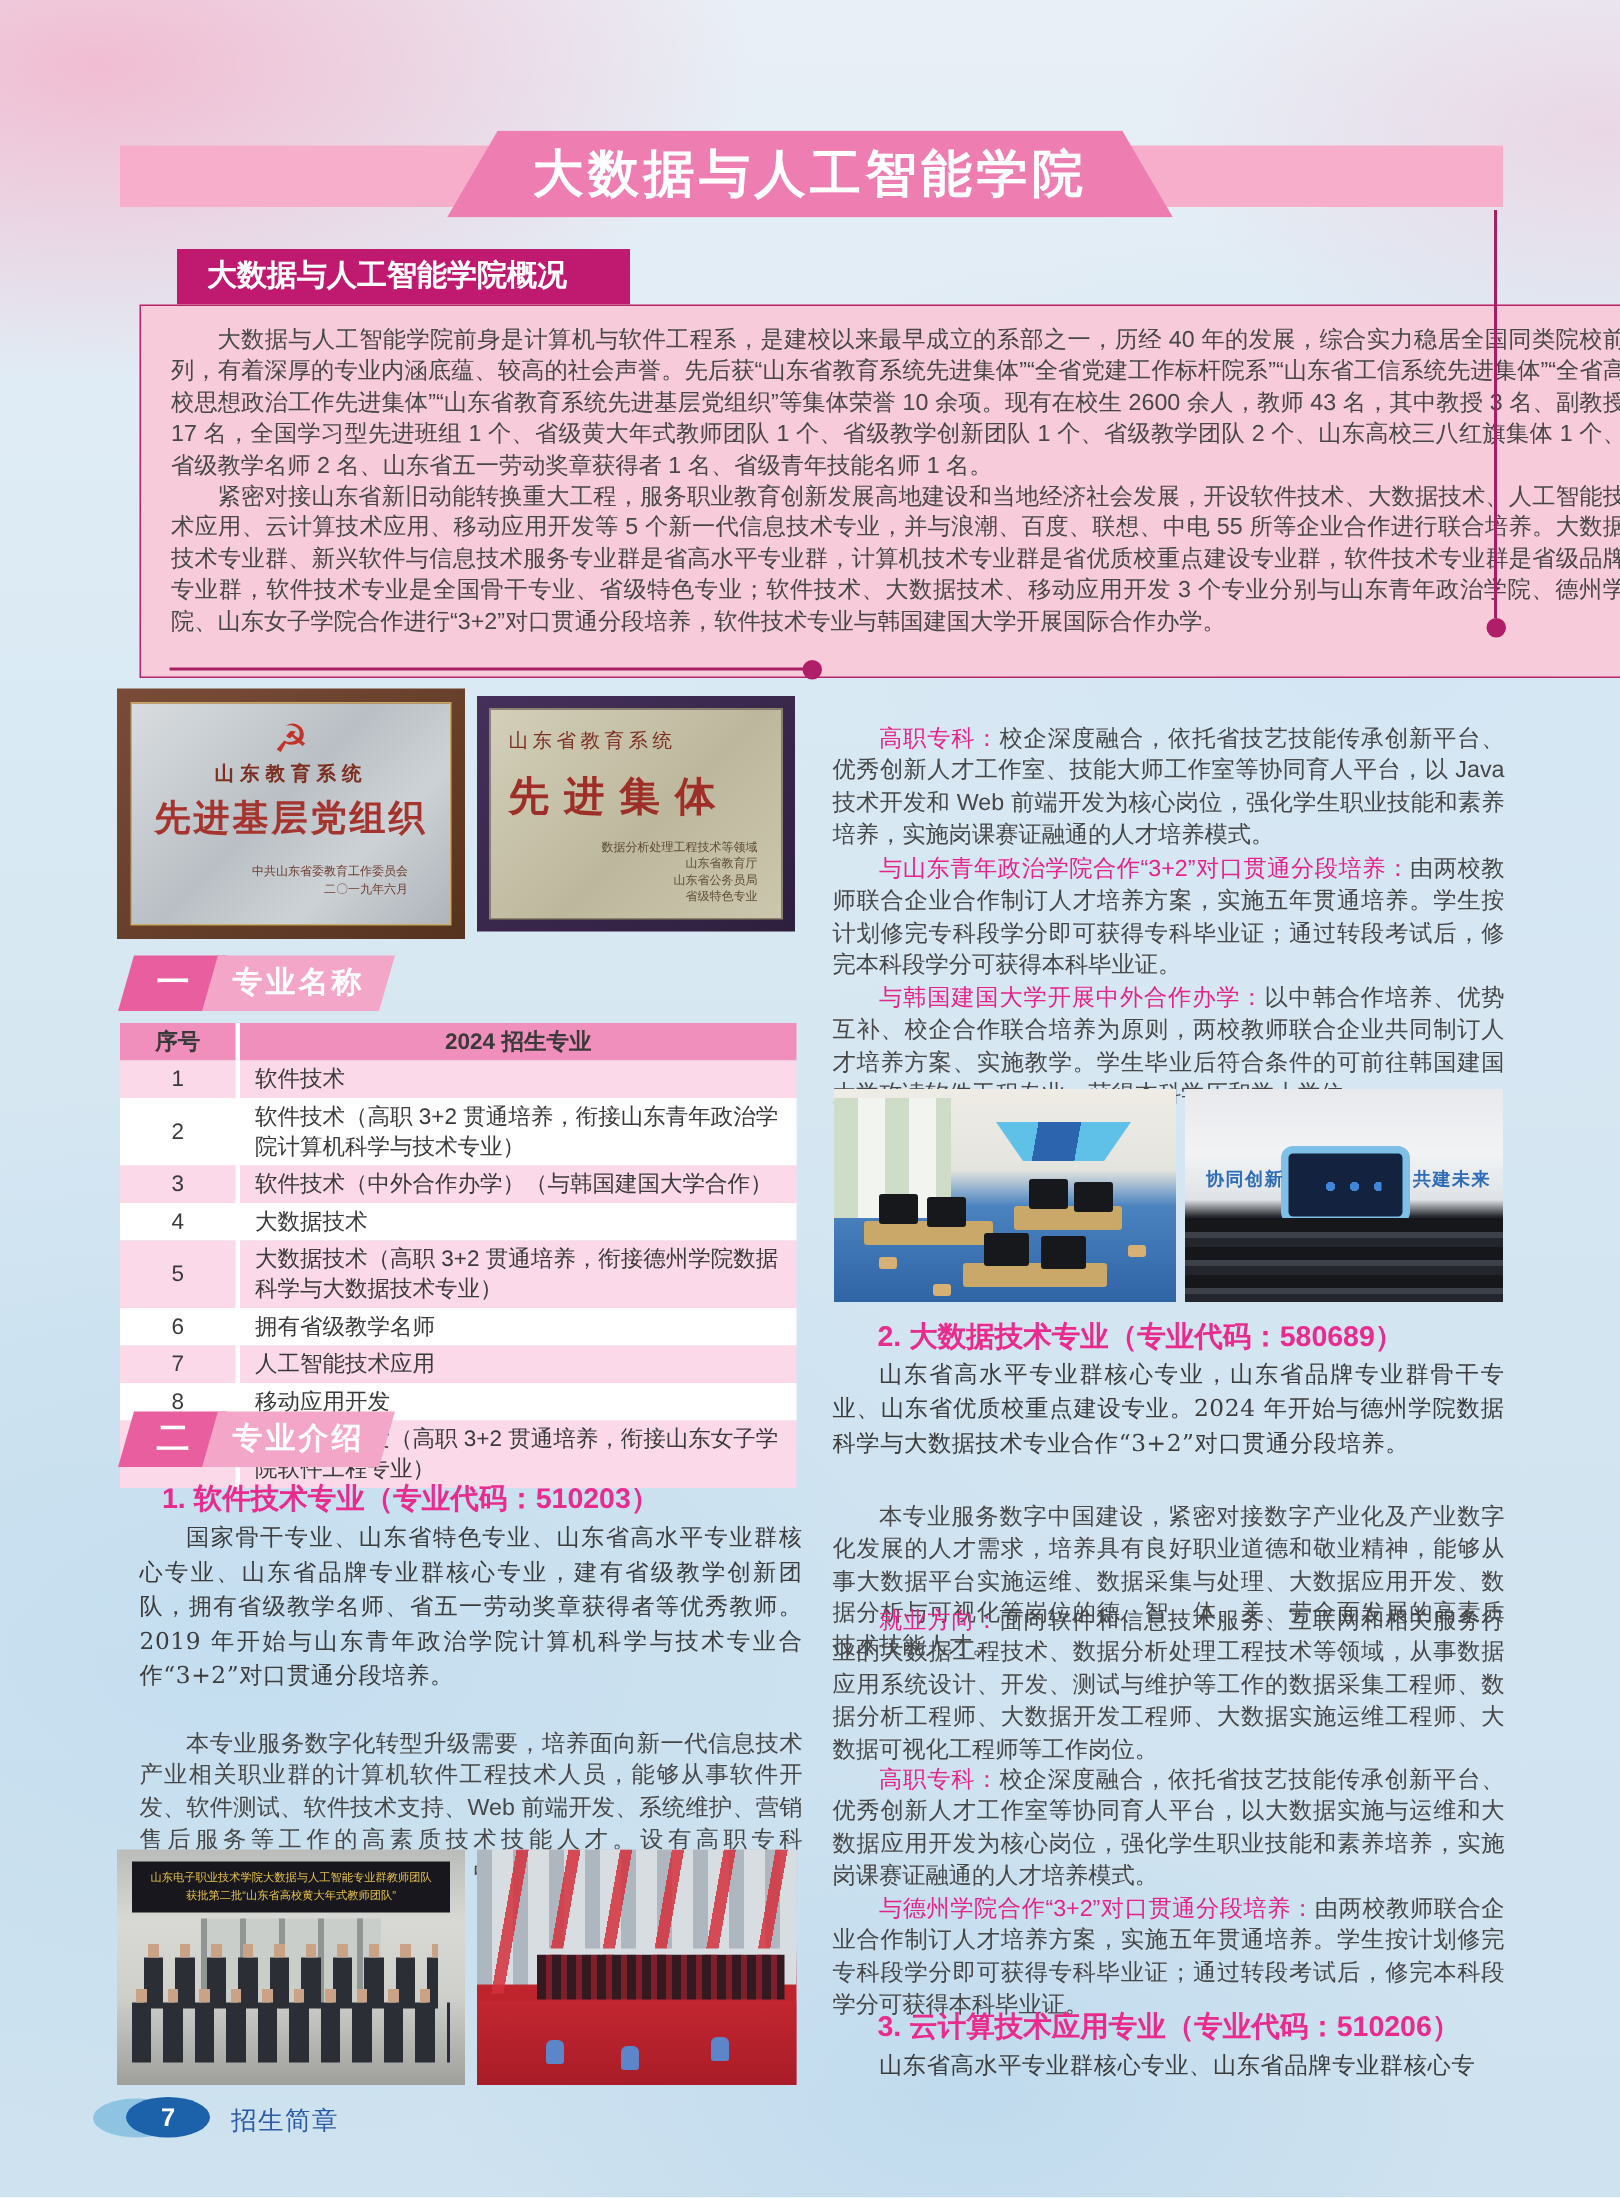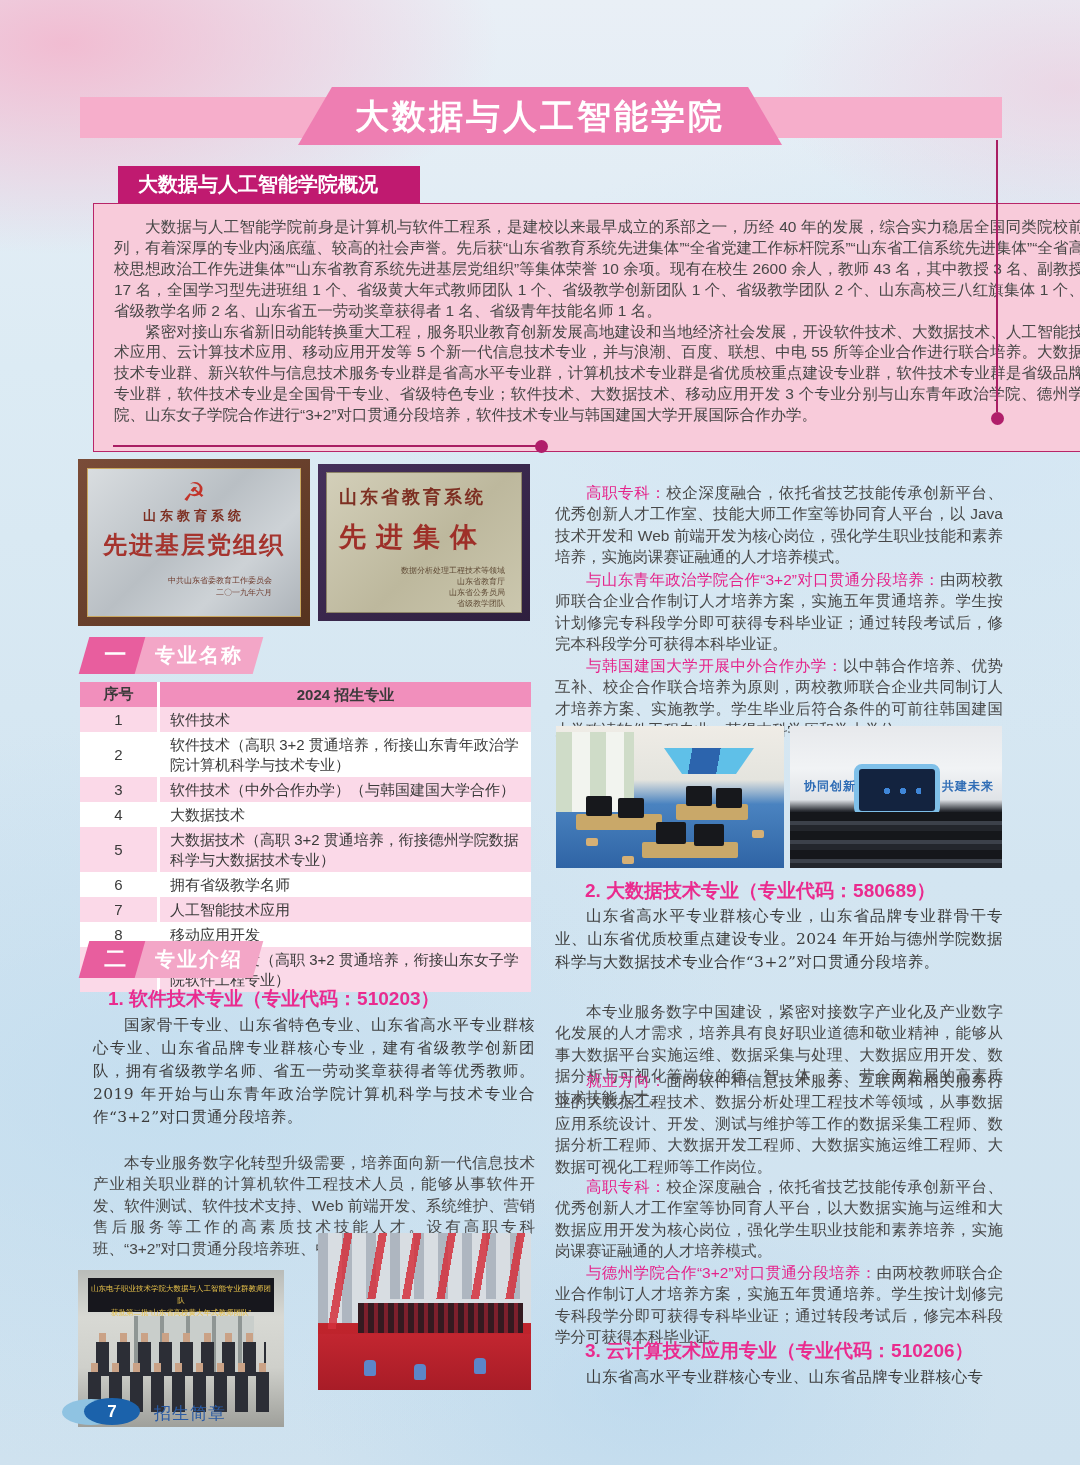--- a/index.html
+++ b/index.html
@@ -39,21 +39,21 @@
   .plaque1 { left:78px; top:459px; width:232px; height:167px; background:linear-gradient(145deg,#7a4c38,#56331f); padding:9px; }
   .plaque2 { left:318px; top:464px; width:212px; height:157px; background:linear-gradient(145deg,#45305b,#2e1f3e); padding:8px; }
   .plate1 { width:100%; height:100%; background:linear-gradient(135deg,#d9dde0 0%,#b9bfc4 45%,#cdd2d6 70%,#aeb4ba 100%);
             border:1px solid #caa85f; text-align:center; padding-top:10px; }
   .plate2 { width:100%; height:100%; background:linear-gradient(135deg,#d3cfb9 0%,#bdb89d 55%,#cbc7ae 100%);
             border:1px solid #8d8468; padding:12px 10px 0 12px; }
   .emblem { color:#c2342a; font-size:26px; line-height:26px; }
   .pl-top { color:#7d2f22; font-size:13px; font-weight:bold; letter-spacing:4px; margin-top:2px; }
   .pl-title { color:#a5342e; font-size:24px; font-weight:bold; letter-spacing:2px; margin-top:4px; font-family:"DejaVu Serif",serif; }
   .pl-small { color:#6e3a2c; font-size:8px; margin-top:14px; text-align:right; padding-right:28px; line-height:12px; }
-  .p2-top { color:#7d2f22; font-size:18px; font-weight:bold; letter-spacing:3px; }
+  .p2-top { color:#7d2f22; font-size:13px; font-weight:normal; letter-spacing:3px; }
   .p2-title { color:#9e2f28; font-size:27px; font-weight:bold; letter-spacing:10px; margin-top:10px; text-align:left; font-family:"DejaVu Serif",serif; }
   .p2-small { color:#5f4a35; font-size:8px; margin-top:10px; text-align:right; padding-right:6px; line-height:11px; }
 
   
   .sec-hdr { width:180px; height:40px; }
   .sec-num { position:absolute; left:4px; top:3px; width:62px; height:37px; background:#e85e9e; transform:skewX(-16deg); }
   .sec-num span { display:block; transform:skewX(16deg); color:#fff; font-size:22px; font-weight:bold; text-align:center; line-height:35px; }
   .sec-band { position:absolute; left:60px; top:3px; width:118px; height:37px; background:#f3a6c7; transform:skewX(-16deg); }
   .sec-band span { display:block; transform:skewX(16deg); color:#fff; font-size:20px; font-weight:bold; text-align:center; line-height:37px; letter-spacing:2px; }
 
@@ -145,21 +145,21 @@
     </div>
   </div>
   <div class="abs ph plaque2">
     <div class="plate2">
       <div class="p2-top">山东省教育系统</div>
       <div class="p2-title">先进集体</div>
       <div class="p2-small">
         <div>数据分析处理工程技术等领域</div>
         <div>山东省教育厅</div>
         <div>山东省公务员局</div>
-        <div>省级教学团队</div>
+        <div>省级特色专业</div>
       </div>
     </div>
   </div>
 
   <div class="abs sec-hdr" style="left:80px; top:634px;">
     <div class="sec-num">
         <span>一</span>
       </div>
     <div class="sec-band">
         <span>专业名称</span>
@@ -215,21 +215,21 @@
       </div>
     <div class="sec-band">
         <span>专业介绍</span>
       </div>
   </div>
 
   <div class="abs mh" style="left:108px; top:986px;">1. 软件技术专业（专业代码：510203）</div>
   <p class="abs kai" style="left:93px; top:1014px; width:442px;">国家骨干专业、山东省特色专业、山东省高水平专业群核心专业、山东省品牌专业群核心专业，建有省级教学创新团队，拥有省级教学名师、省五一劳动奖章获得者等优秀教师。2019 年开始与山东青年政治学院计算机科学与技术专业合作“3+2”对口贯通分段培养。</p>
   <p class="abs hei" style="left:93px; top:1128px; width:442px;">本专业服务数字化转型升级需要，培养面向新一代信息技术产业相关职业群的计算机软件工程技术人员，能够从事软件开发、软件测试、软件技术支持、Web 前端开发、系统维护、营销售后服务等工作的高素质技术技能人才。设有高职专科班、“3+2”对口贯通分段培养班、中韩合作班。</p>
 
-  <div class="abs ph grp" style="left:78px; top:1270px; width:206px; height:157px;">
+  <div class="abs ph grp" style="left:78px; top:1233px; width:232px; height:157px;">
     <div class="grp-banner">
       <div>山东电子职业技术学院大数据与人工智能专业群教师团队</div>
       <div>获批第二批“山东省高校黄大年式教师团队”</div>
     </div>
     <div class="grp-door"></div>
     <div class="people" style="left:18px; right:18px; top:72px;"></div>
     <div class="people" style="left:10px; right:10px; top:102px; height:40px;"></div>
   </div>
   <div class="abs ph perf" style="left:318px; top:1233px; width:213px; height:157px;">
     <div class="perf-bld"></div>

